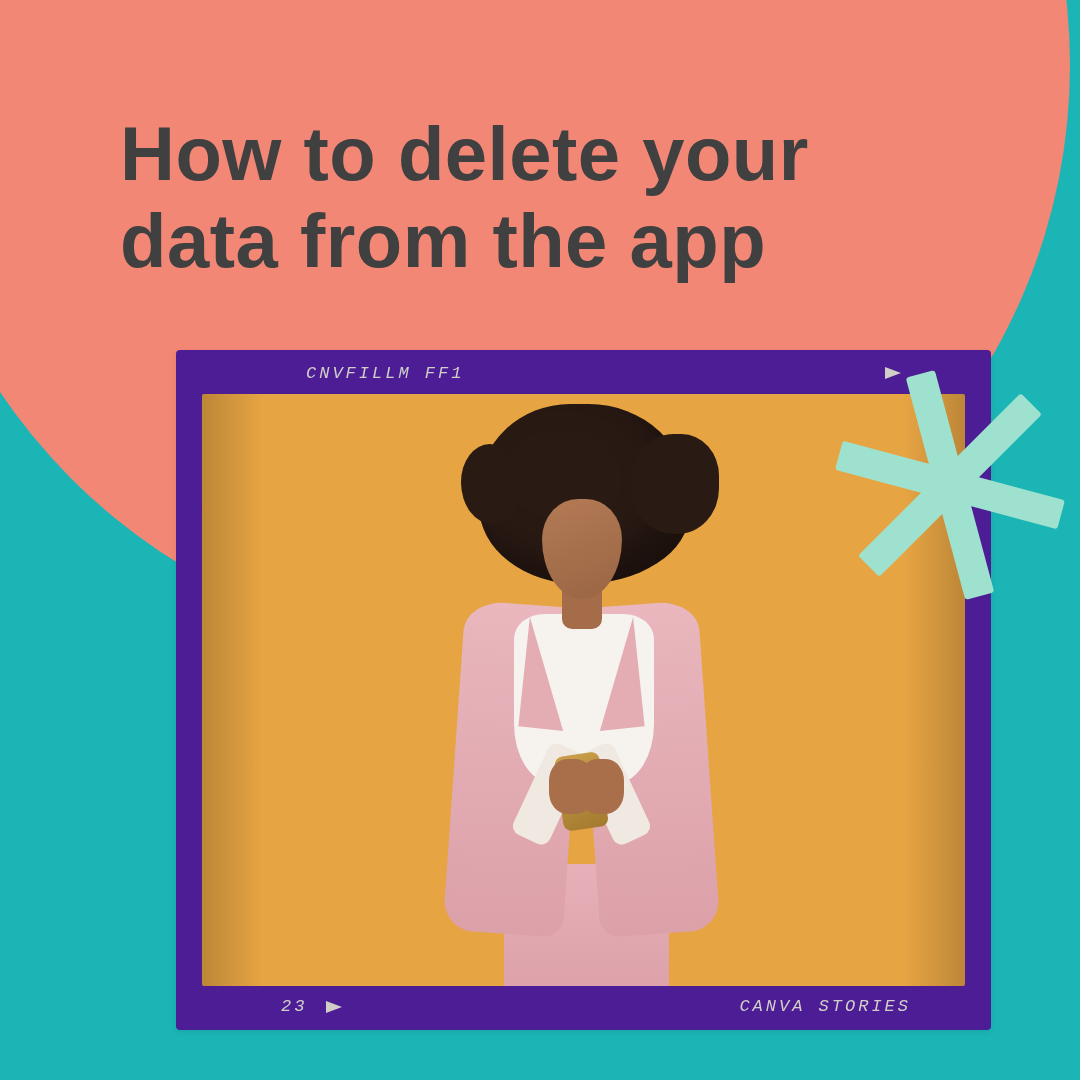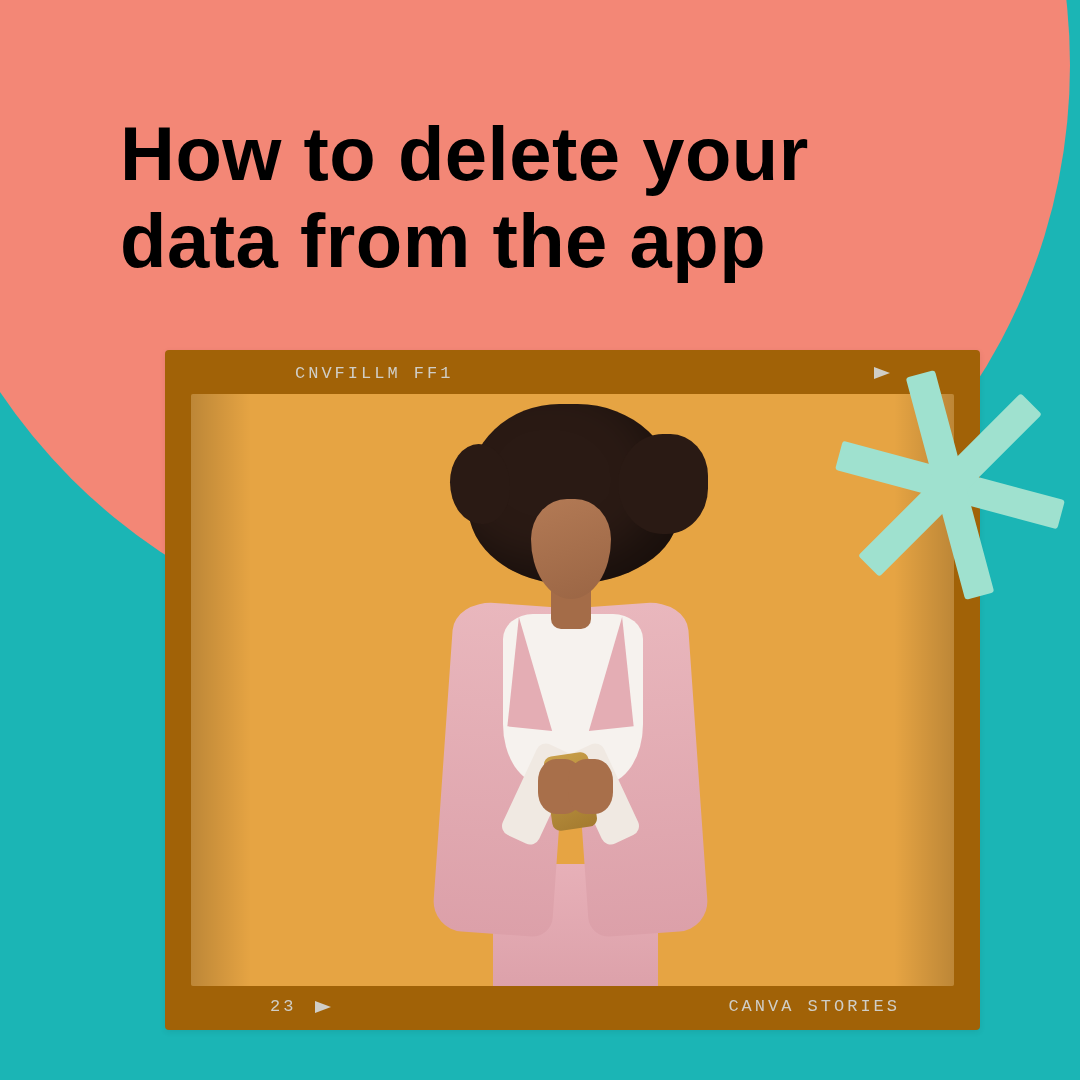--- a/index.html
+++ b/index.html
@@ -18,35 +18,36 @@
     width: 1170px;
     height: 1170px;
     border-radius: 50%;
     background: #f38776;
   }
   .headline {
     position: absolute;
     top: 110px;
     left: 120px;
     right: 120px;
-    color: #000000;
+    color: #404040;
     font-weight: 700;
     font-size: 76px;
     line-height: 1.15;
     letter-spacing: 0.5px;
   }
   .frame {
     position: absolute;
-    left: 165px;
+    left: 176px;
     top: 350px;
     width: 815px;
     height: 680px;
-    background: #a16207;
+    background: #4c1d95;
     border-radius: 4px;
     box-shadow: 0 2px 6px rgba(0,0,0,0.08);
+    font-style: italic;
   }
   .frame-inner {
     position: absolute;
     left: 26px;
     top: 44px;
     right: 26px;
     bottom: 44px;
     background: #e6a443;
     border-radius: 2px;
     overflow: hidden;

